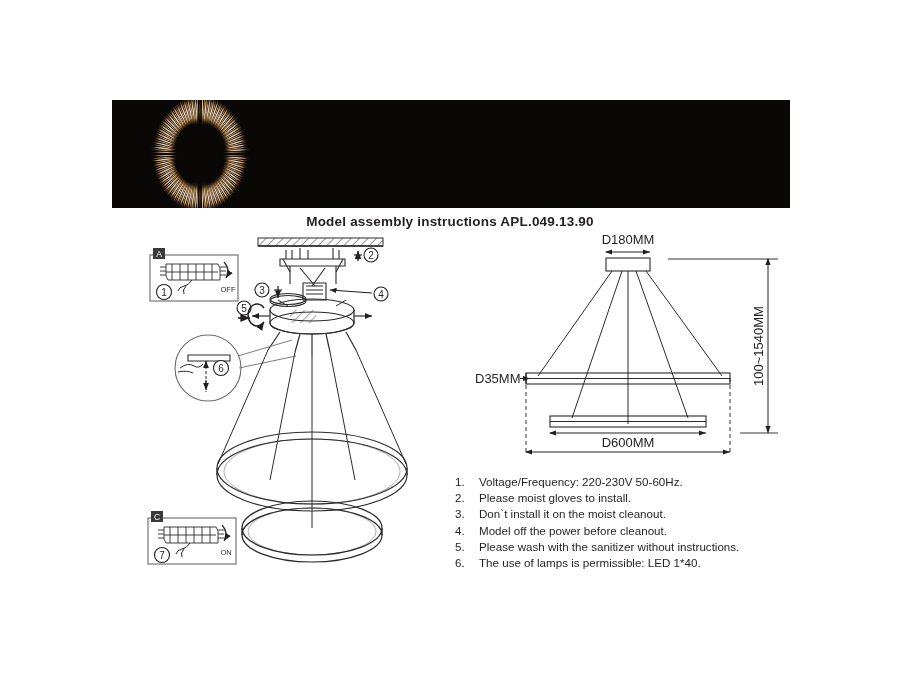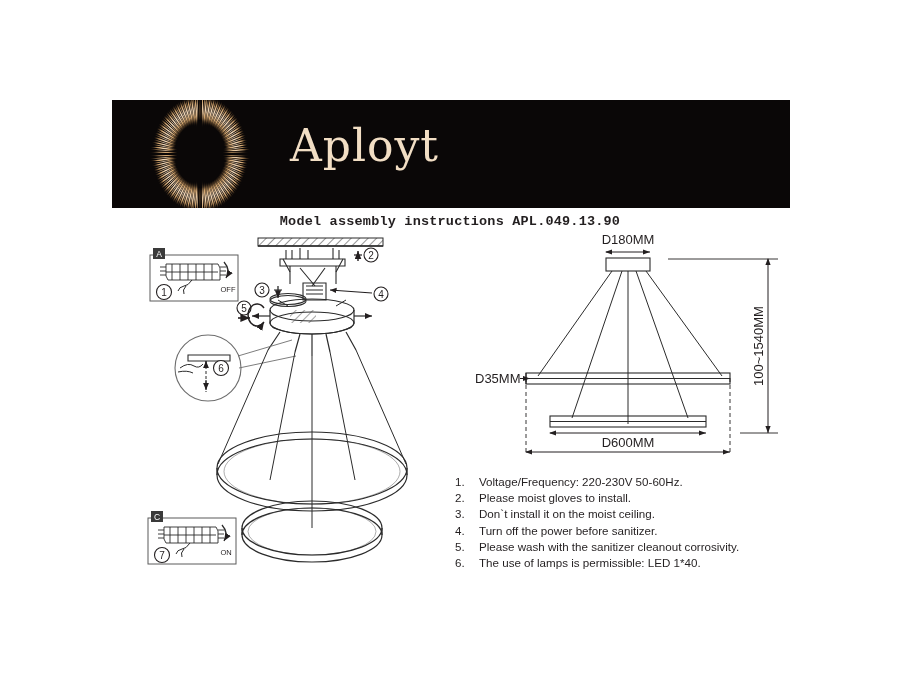--- a/index.html
+++ b/index.html
@@ -48,21 +48,20 @@
   #doc-title {
     position: absolute;
     left: 0;
     top: 214px;
     width: 900px;
     text-align: center;
     font-size: 13.5px;
     font-weight: bold;
     color: #231f20;
     letter-spacing: .2px;
-    font-family: Liberation Mono, monospace;
   }
 
   
   .diagram { position: absolute; }
 
   #left-diagram {
     left: 140px;
     top: 228px;
     width: 300px;
     height: 345px;
@@ -280,21 +279,20 @@
         <line x1="700" y1="-40" x2="189.0" y2="-391.2" stroke="#d9b384" stroke-width="1.60" opacity="0.76"></line>
         <line x1="700" y1="-40" x2="153.8" y2="-333.5" stroke="#d9b384" stroke-width="2.50" opacity="0.79"></line>
         <line x1="700" y1="-40" x2="125.1" y2="-272.3" stroke="#d9b384" stroke-width="3.40" opacity="0.83"></line>
         <line x1="700" y1="-40" x2="103.3" y2="-208.3" stroke="#d9b384" stroke-width="1.60" opacity="0.86"></line>
         <line x1="700" y1="-40" x2="88.5" y2="-142.3" stroke="#d9b384" stroke-width="2.50" opacity="0.90"></line>
         <line x1="700" y1="-40" x2="81.0" y2="-75.1" stroke="#d9b384" stroke-width="3.40" opacity="0.93"></line>
         <line x1="700" y1="-40" x2="80.8" y2="-7.6" stroke="#d9b384" stroke-width="1.60" opacity="0.97"></line>
       </g>
   </svg>
 
-  <div class="wordmark">Aployt</div>
 </div>
 
 <div id="doc-title">Model assembly instructions APL.049.13.90</div>
 
 <svg class="diagram" id="left-diagram" viewBox="0 0 300 345">
   <defs>
     <pattern id="hatch" width="6" height="6" patternTransform="rotate(45)" patternUnits="userSpaceOnUse">
       <line x1="0" y1="0" x2="0" y2="6" stroke="#3a3a3a" stroke-width="1.1"></line>
     </pattern>
     <marker id="ar" markerWidth="7" markerHeight="7" refX="6" refY="2.5" orient="auto">
@@ -517,27 +515,27 @@
   <div class="row">
     <span class="num">1.</span>
     <span class="txt">Voltage/Frequency: 220-230V 50-60Hz.</span>
   </div>
   <div class="row">
     <span class="num">2.</span>
     <span class="txt">Please moist gloves to install.</span>
   </div>
   <div class="row">
     <span class="num">3.</span>
-    <span class="txt">Don`t install it on the moist ceiling.</span>
+    <span class="txt">Don`t install it on the moist cleanout.</span>
   </div>
   <div class="row">
     <span class="num">4.</span>
-    <span class="txt">Turn off the power before sanitizer.</span>
+    <span class="txt">Model off the power before cleanout.</span>
   </div>
   <div class="row">
     <span class="num">5.</span>
-    <span class="txt">Please wash with the sanitizer cleanout corrosivity.</span>
+    <span class="txt">Please wash with the sanitizer without instructions.</span>
   </div>
   <div class="row">
     <span class="num">6.</span>
     <span class="txt">The use of lamps is permissible: LED 1*40.</span>
   </div>
 </div>
 
 </body></html>

